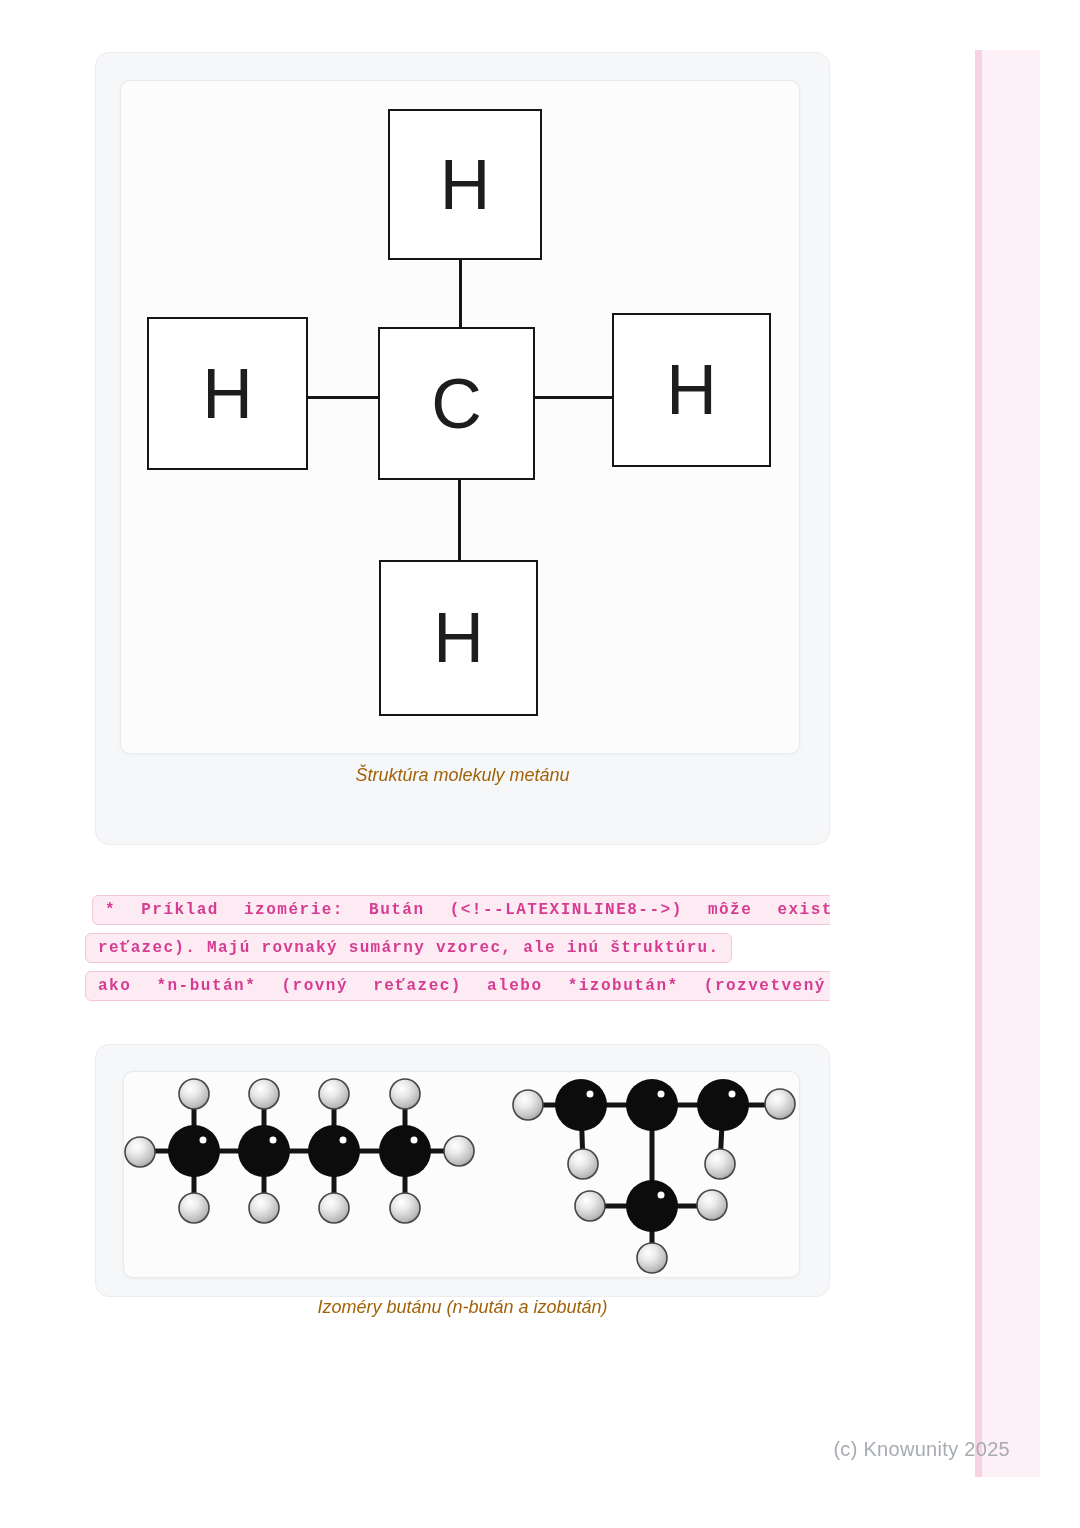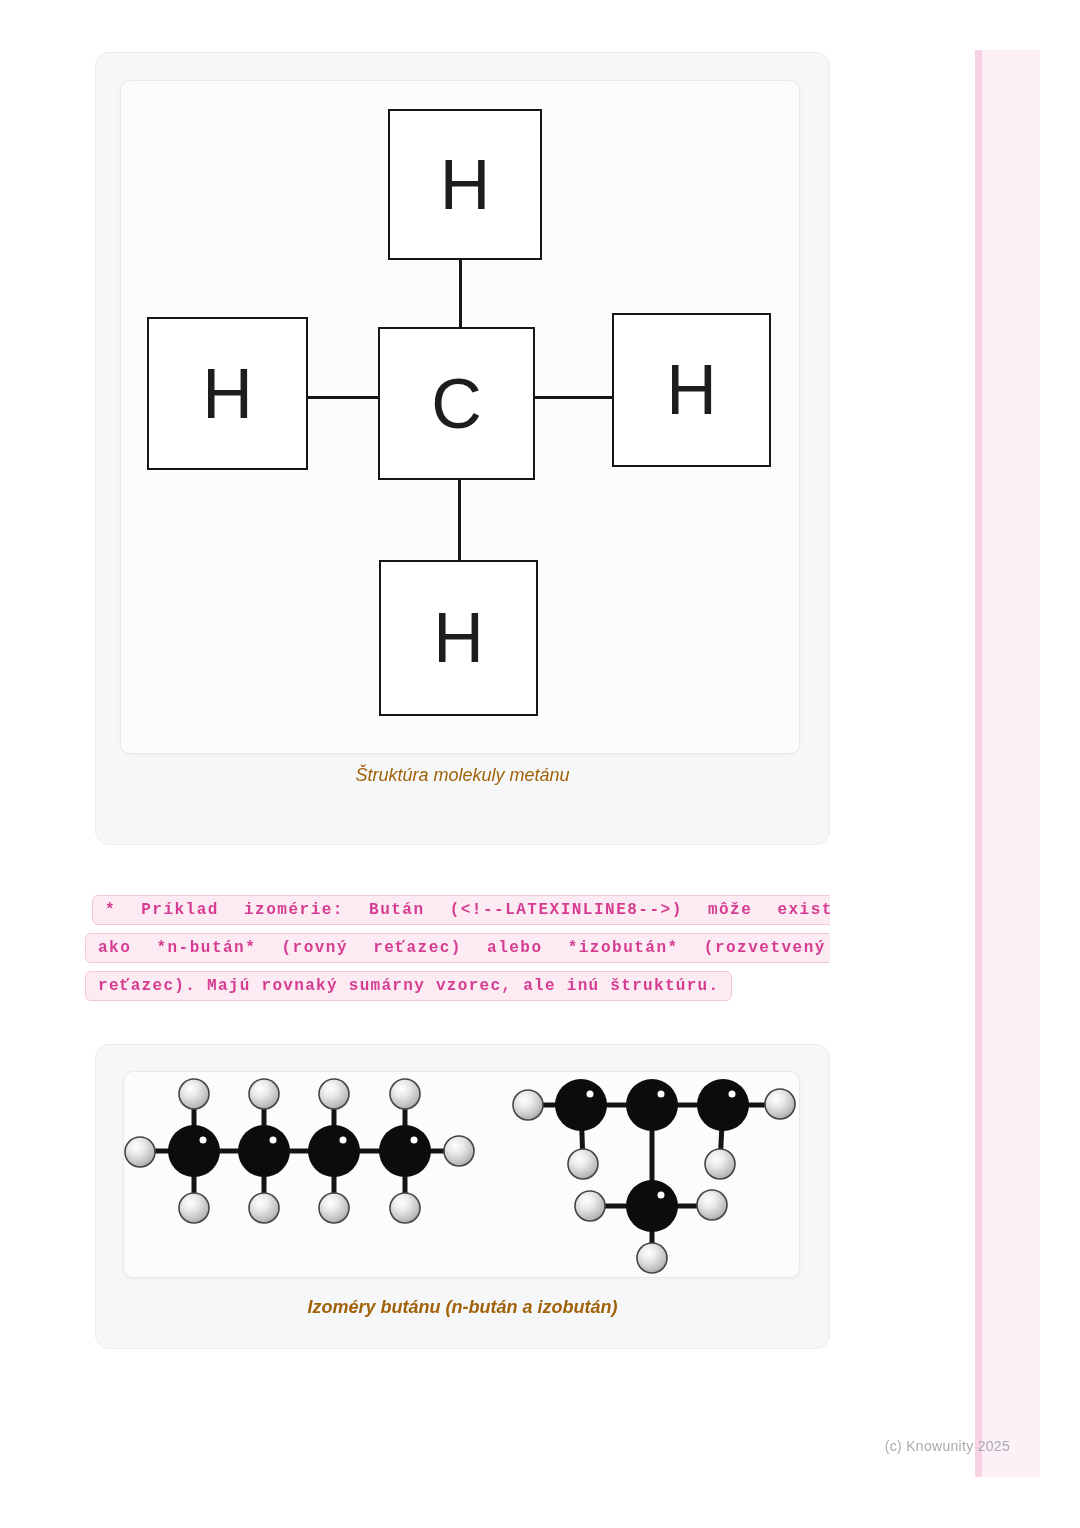--- a/index.html
+++ b/index.html
@@ -25,21 +25,21 @@
   
   .card {
     position: absolute;
     left: 95px;
     width: 735px;
     background: #f6f7f9;
     border: 1px solid #ececf0;
     border-radius: 14px;
   }
   .card1 { top: 52px; height: 793px; }
-  .card2 { top: 1044px; height: 305px; font-weight: bold; }
+  .card2 { top: 1044px; height: 253px; }
 
   .inner-panel {
     position: absolute;
     background: #fcfcfd;
     border: 1px solid #e8e9ec;
     border-radius: 10px;
     box-shadow: 0 1px 4px rgba(0,0,0,0.04);
   }
   .panel1 { left: 24px; top: 27px; width: 680px; height: 674px; }
   .panel2 { left: 27px; top: 26px; width: 677px; height: 207px; }
@@ -104,21 +104,21 @@
   .note-line.stretched { letter-spacing: 1.5px; word-spacing: 14px; }
   .note-line.last { letter-spacing: 1.3px; }
   .note-line.l1 { margin-left: 7px; }
 
   .molecules { position: absolute; left: 0; top: 0; }
 
   .footer-copyright {
     position: absolute;
     top: 1438px;
     right: 70px;
-    font-size: 14px;
+    font-size: 20px;
     letter-spacing: 0.3px;
     color: #a7abb2;
   }
 </style>
 </head>
 <body>
 
 <div class="page">
 
   <div class="stripe"></div>
@@ -145,22 +145,22 @@
         <div class="atom-box box-h-bottom">
           <span>H</span>
         </div>
       </div>
     </div>
     <div class="fig-caption caption1">Štruktúra molekuly metánu</div>
   </div>
 
   <div class="note-block">
     <span class="note-line stretched l1">* Príklad izomérie: Bután (&lt;!--LATEXINLINE8--&gt;) môže existovať</span>
+    <span class="note-line last">reťazec). Majú rovnaký sumárny vzorec, ale inú štruktúru.</span>
     <span class="note-line stretched">ako *n-bután* (rovný reťazec) alebo *izobután* (rozvetvený</span>
-    <span class="note-line last">reťazec). Majú rovnaký sumárny vzorec, ale inú štruktúru.</span>
   </div>
 
   <div class="card card2">
     <div class="inner-panel panel2">
       <svg class="molecules" width="677" height="207" viewBox="0 0 677 207">
         <defs>
           <radialGradient id="hg" cx="38%" cy="32%" r="75%">
             <stop offset="0" stop-color="#ffffff"></stop>
             <stop offset="0.35" stop-color="#eaeaea"></stop>
             <stop offset="0.8" stop-color="#bdbdbd"></stop>

